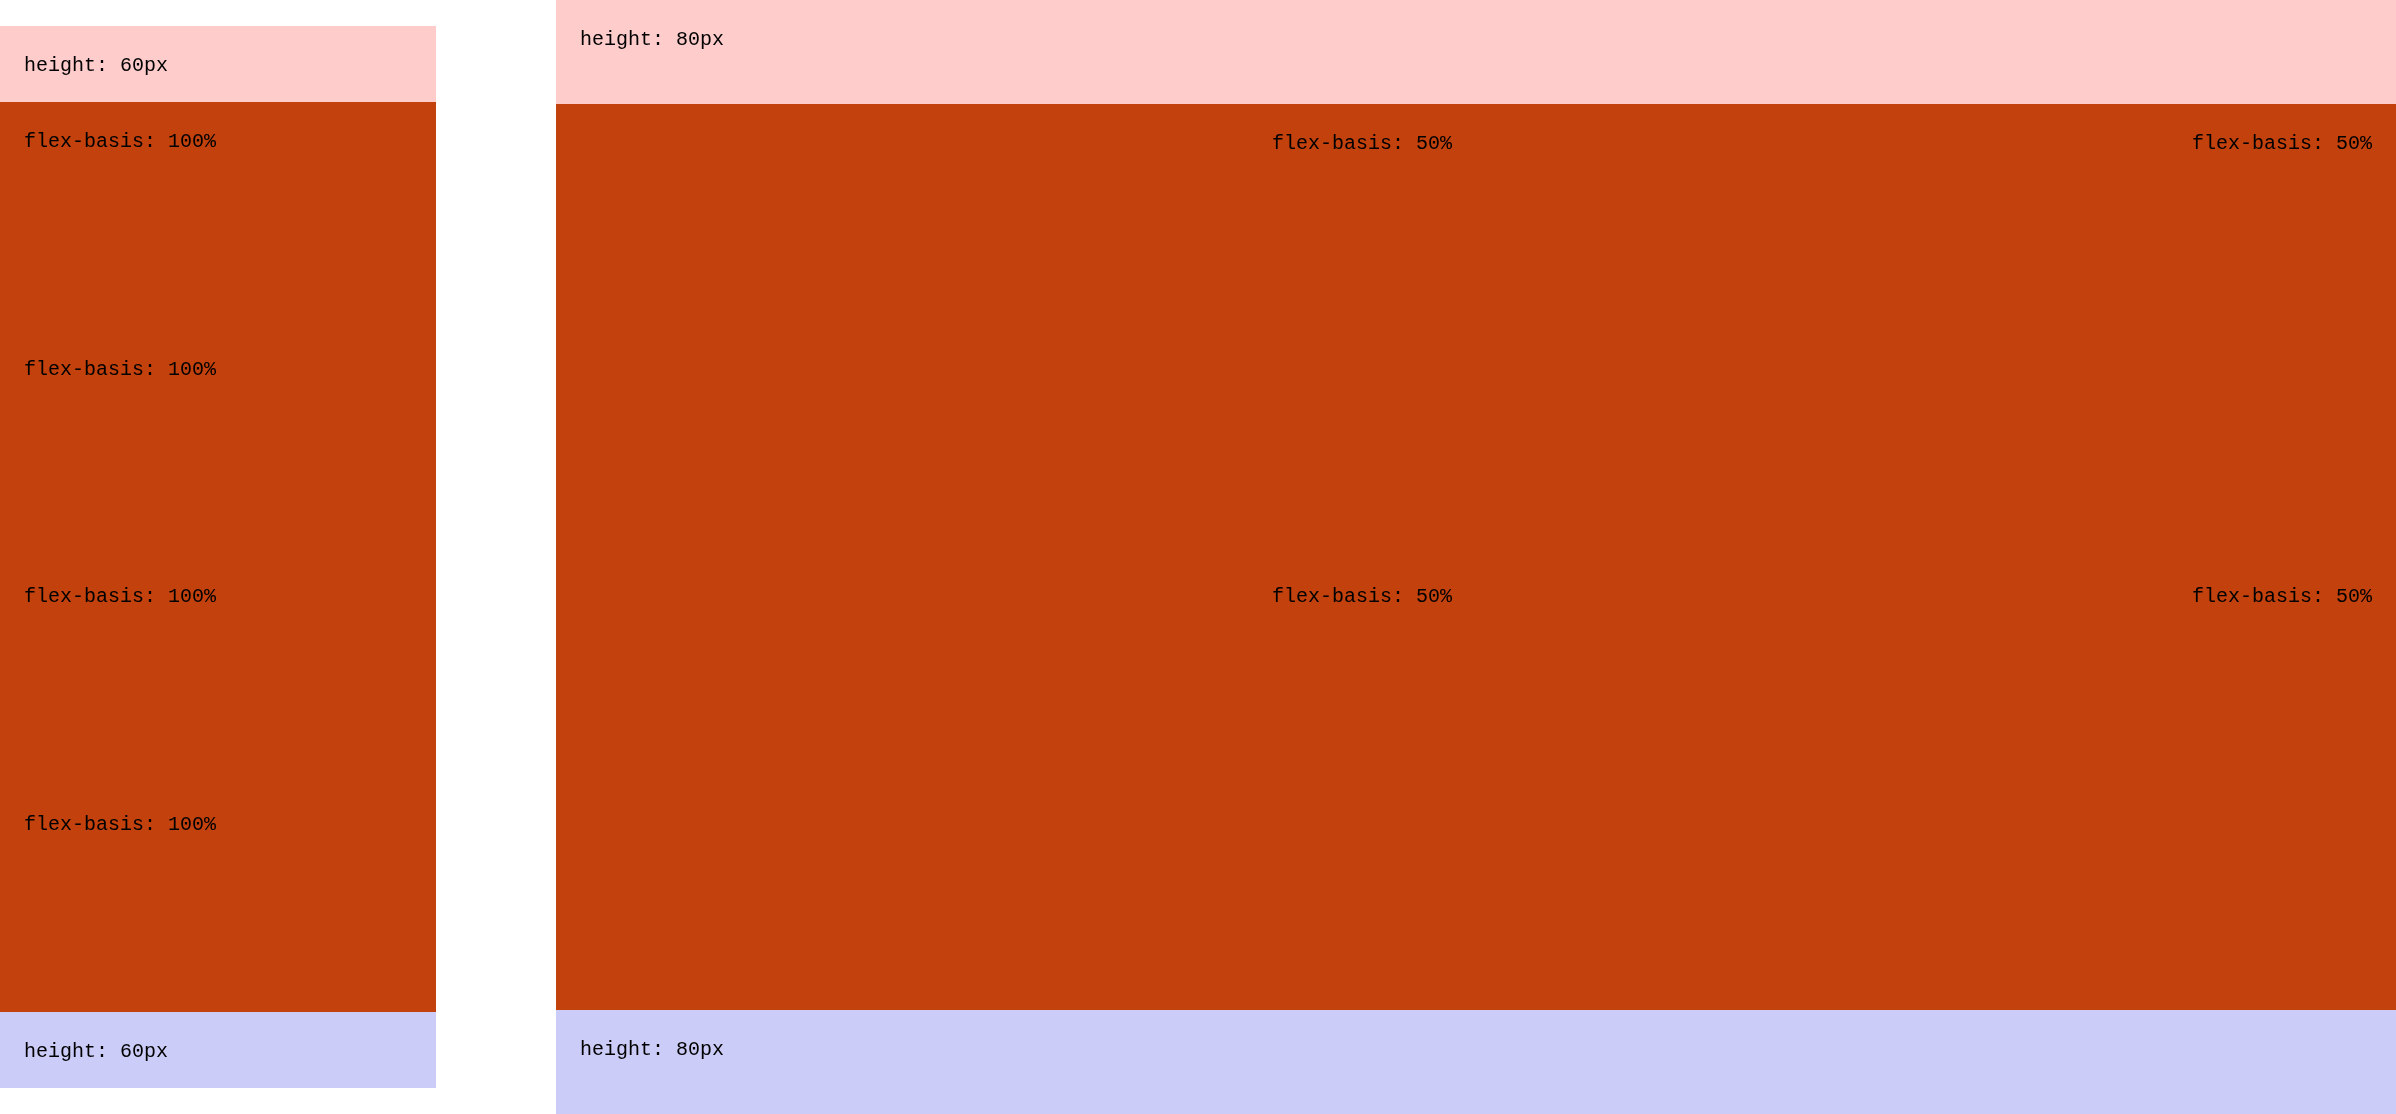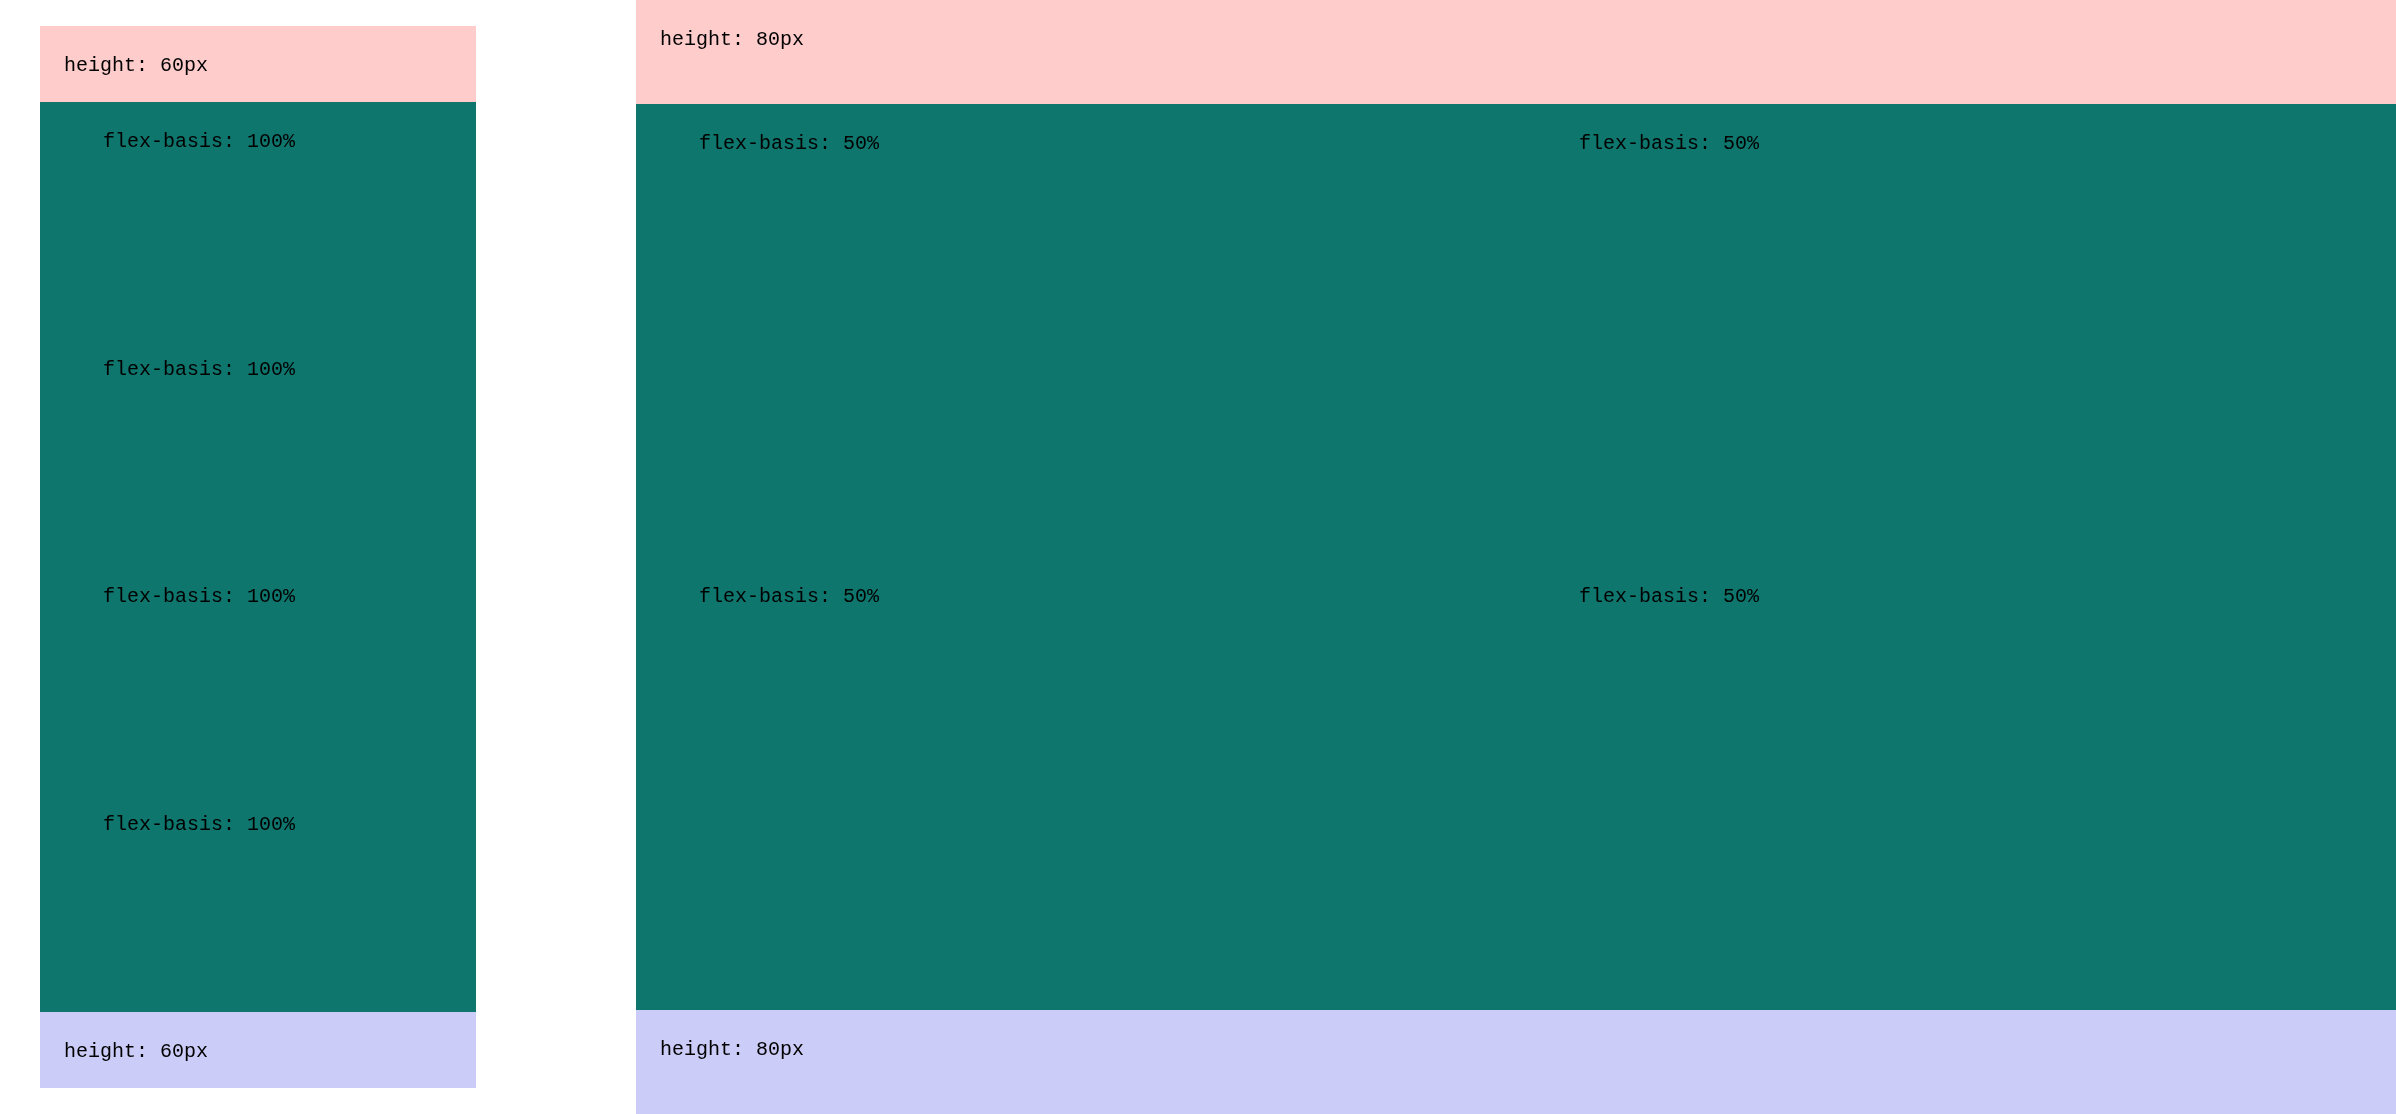--- a/index.html
+++ b/index.html
@@ -9,47 +9,45 @@
     font-size: 20px;
     color: #000;
     background: #fff;
     display: flex;
     gap: 120px;
   }
   .demo {
     display: flex;
     flex-direction: column;
     height: 100%;
-    margin-left: 40px;
   }
   .demo-left {
     width: 436px;
     padding-top: 26px;
     padding-bottom: 26px;
   }
   .demo-right {
     flex: 1;
     min-width: 0;
   }
   .header, .footer, .flexrow > div {
     padding: 28px 24px 0 24px;
   }
   .header { background: #ffcccc; flex: 0 0 auto; }
   .footer { background: #ccccf8; flex: 0 0 auto; }
   .mid {
     flex: 1 1 auto;
     display: flex;
     flex-direction: column;
   }
-  .demo-right .mid { flex-direction: row; flex-wrap: wrap; }
+  .demo-right .mid { flex-direction: row; flex-wrap: wrap; text-align: right; }
   .flexrow {
-    background: #0f766e;
+    background: #c2410c;
     flex: 1 1 0;
     display: flex;
-    padding-left: 39px;
   }
   .flexrow > div { flex: 1 1 0; }
   .demo-left .header, .demo-left .footer { height: 76px; }
   .demo-right .header, .demo-right .footer { height: 104px; }
   .demo-right .flexrow { flex-basis: 50%; }
 </style>
 </head>
 <body>
 
 <div class="demo demo-left">

